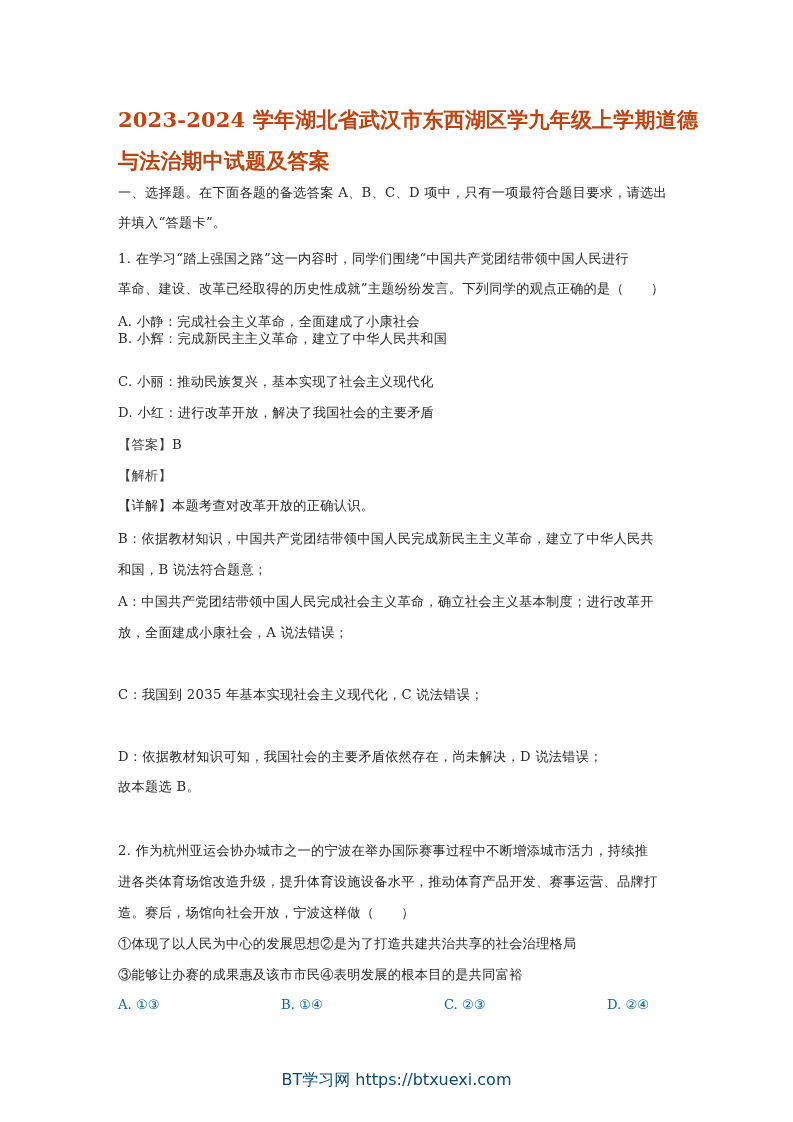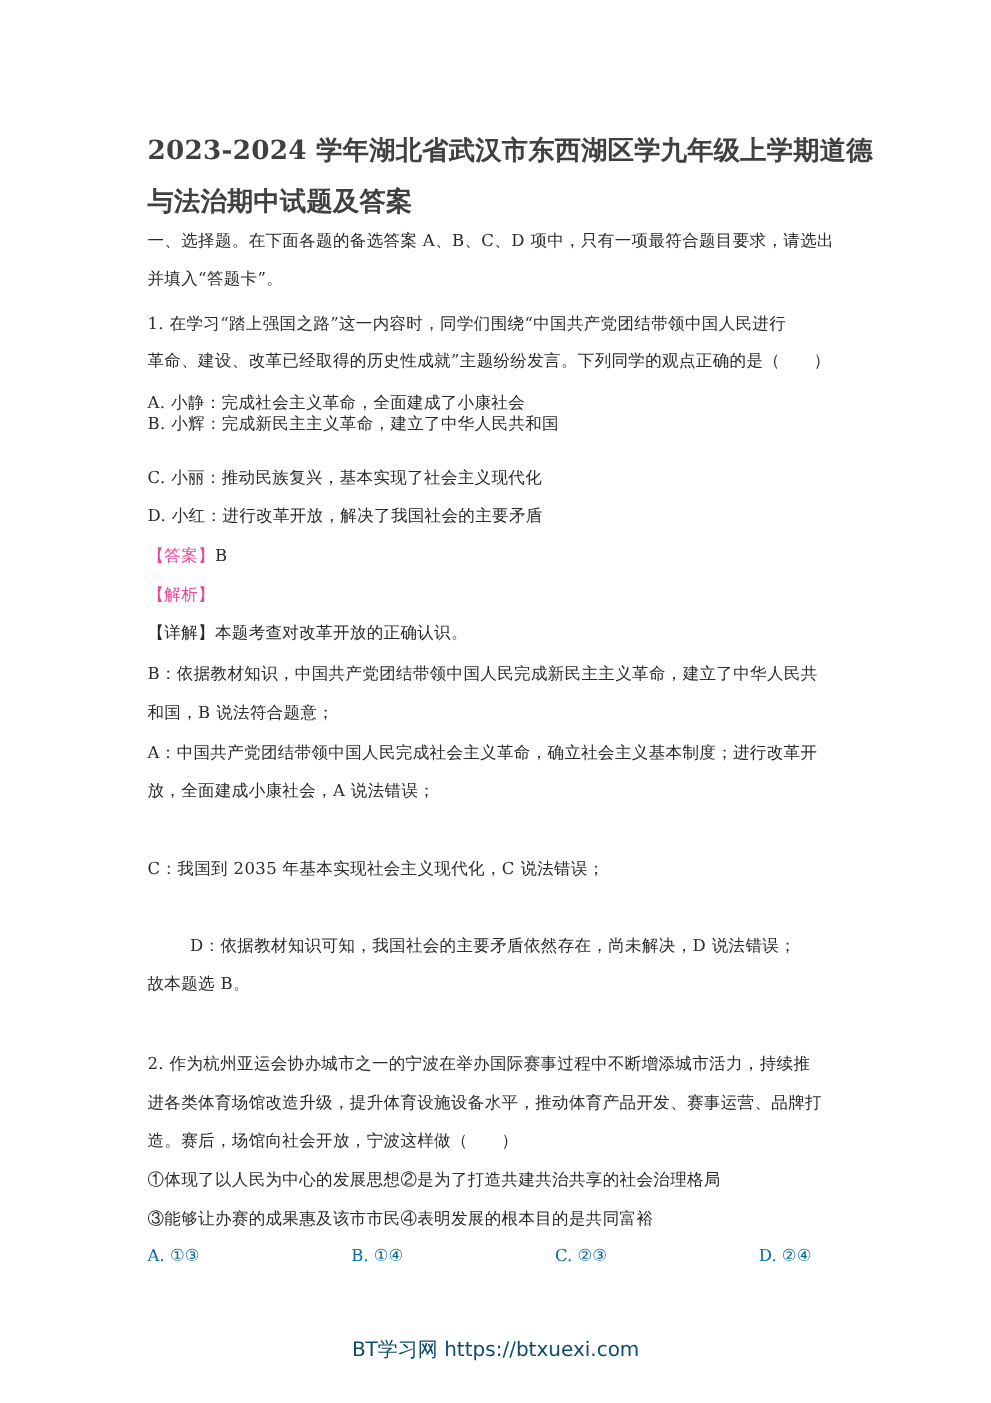--- a/index.html
+++ b/index.html
@@ -1,22 +1,22 @@
 <!DOCTYPE html>
 <html><head>
 <meta charset="utf-8">
 <style>
   html, body { margin: 0; padding: 0; background: #ffffff; }
   body { width: 793px; height: 1122px; position: relative; overflow: hidden;
          font-family: "DejaVu Serif", "Liberation Serif", serif; color: #222; }
   .title { position: absolute; left: 118px; font-weight: bold; font-size: 21px;
-           color: #404040; letter-spacing: 0.2px; white-space: nowrap; }
+           color: #c2410c; letter-spacing: 0.2px; white-space: nowrap; }
   .line { position: absolute; left: 118px; font-size: 13.2px; color: #2a2a2a;
           white-space: nowrap; letter-spacing: 0.3px; }
-  .label { color: #ec4899; }
+  .label { color: #404040; }
   .opt { position: absolute; font-size: 13.2px; color: #0369a1; white-space: nowrap; }
   .footer { position: absolute; left: 0; right: 0; top: 1070px; text-align: center;
             font-family: "DejaVu Sans", "Liberation Sans", sans-serif; font-size: 16px; color: #0c4a6e; }
 </style>
 </head>
 <body>
 
 <div>
   <div class="title" style="top:106px;">2023-2024 学年湖北省武汉市东西湖区学九年级上学期道德</div>
   <div class="title" style="top:147px;">与法治期中试题及答案</div>
@@ -36,21 +36,21 @@
     <span class="label">【答案】</span><span>B</span>
   </div>
   <div class="line label" style="top:467px;">【解析】</div>
   <div class="line" style="top:497px;text-align:right;">【详解】本题考查对改革开放的正确认识。</div>
 
   <div class="line" style="top:530px;">B：依据教材知识，中国共产党团结带领中国人民完成新民主主义革命，建立了中华人民共</div>
   <div class="line" style="top:561px;">和国，B 说法符合题意；</div>
   <div class="line" style="top:593px;">A：中国共产党团结带领中国人民完成社会主义革命，确立社会主义基本制度；进行改革开</div>
   <div class="line" style="top:624px;">放，全面建成小康社会，A 说法错误；</div>
   <div class="line" style="top:686px;">C：我国到 2035 年基本实现社会主义现代化，C 说法错误；</div>
-  <div class="line" style="top:748px;margin-left:34px;">D：依据教材知识可知，我国社会的主要矛盾依然存在，尚未解决，D 说法错误；</div>
+  <div class="line" style="top:748px;">D：依据教材知识可知，我国社会的主要矛盾依然存在，尚未解决，D 说法错误；</div>
   <div class="line" style="top:778px;">故本题选 B。</div>
 
   <div class="line" style="top:842px;">2. 作为杭州亚运会协办城市之一的宁波在举办国际赛事过程中不断增添城市活力，持续推</div>
   <div class="line" style="top:873px;">进各类体育场馆改造升级，提升体育设施设备水平，推动体育产品开发、赛事运营、品牌打</div>
   <div class="line" style="top:904px;">造。赛后，场馆向社会开放，宁波这样做（　　）</div>
   <div class="line" style="top:935px;">①体现了以人民为中心的发展思想②是为了打造共建共治共享的社会治理格局</div>
   <div class="line" style="top:966px;">③能够让办赛的成果惠及该市市民④表明发展的根本目的是共同富裕</div>
 
   <div class="opt" style="top:997px; left:118px;">A. ①③</div>
   <div class="opt" style="top:997px; left:281px;">B. ①④</div>

